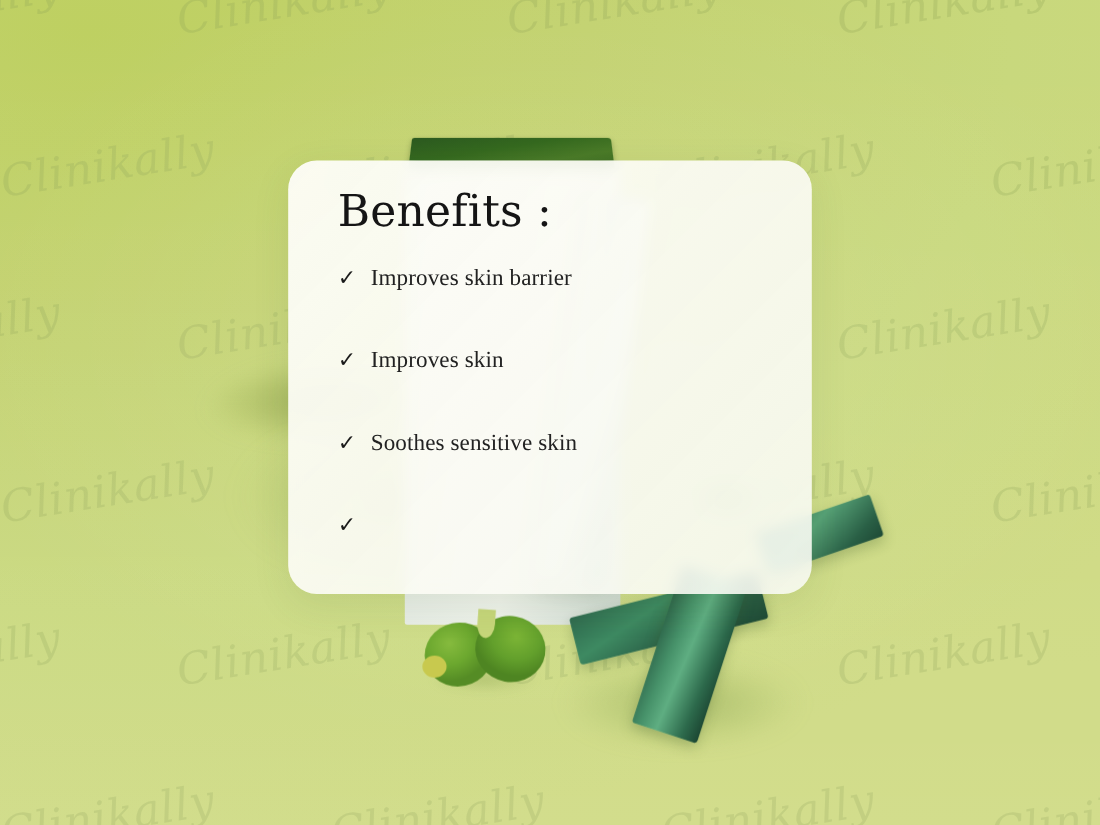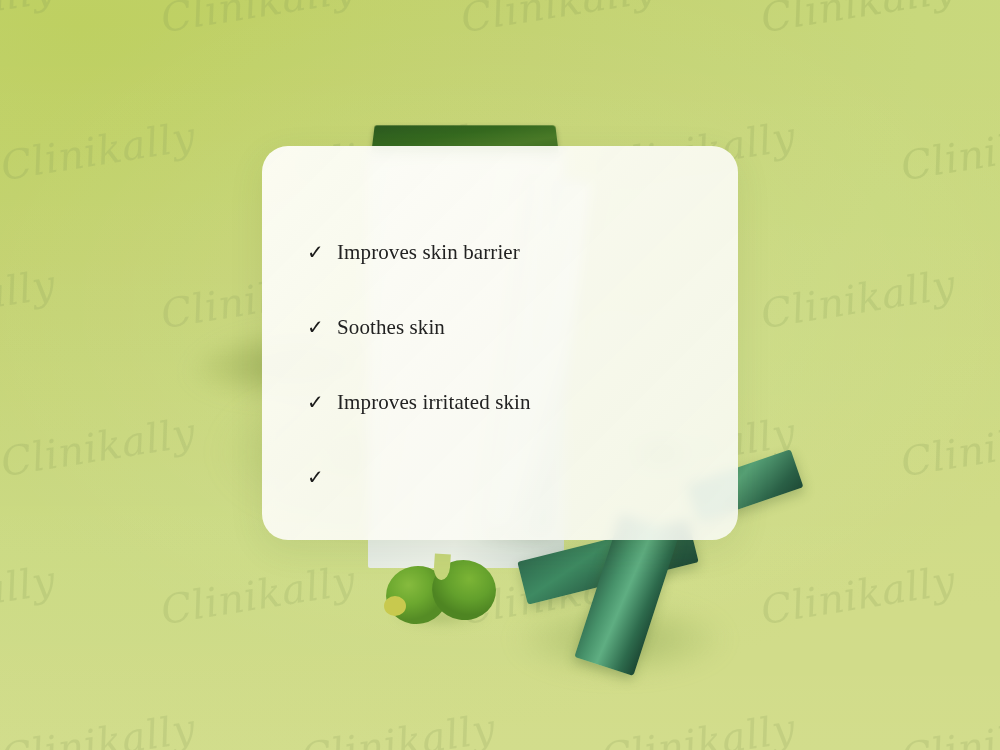--- a/index.html
+++ b/index.html
@@ -330,32 +330,33 @@
       <div class="leaf-shadow"></div>
       <div class="leaf-lobe leaf-l"></div>
       <div class="leaf-lobe leaf-r"></div>
       <div class="leaf-tip"></div>
       <div class="leaf-notch"></div>
     </div>
   </div>
 
   <div class="card">
     <div class="card-inner">
+      <div class="heading">Benefits :</div>
       <ul class="benefit-list" id="benefits-list">
           <li class="benefit-item">
             <span class="check-icon">✓</span>
             <span class="benefit-text">Improves skin barrier</span>
           </li>
           <li class="benefit-item">
             <span class="check-icon">✓</span>
-            <span class="benefit-text">Soothes skin</span>
+            <span class="benefit-text">Improves skin</span>
           </li>
           <li class="benefit-item">
             <span class="check-icon">✓</span>
-            <span class="benefit-text">Improves irritated skin</span>
+            <span class="benefit-text">Soothes sensitive skin</span>
           </li>
           <li class="benefit-item">
             <span class="check-icon">✓</span>
           </li>
         </ul>
     </div>
   </div>
 
 </div>
 

